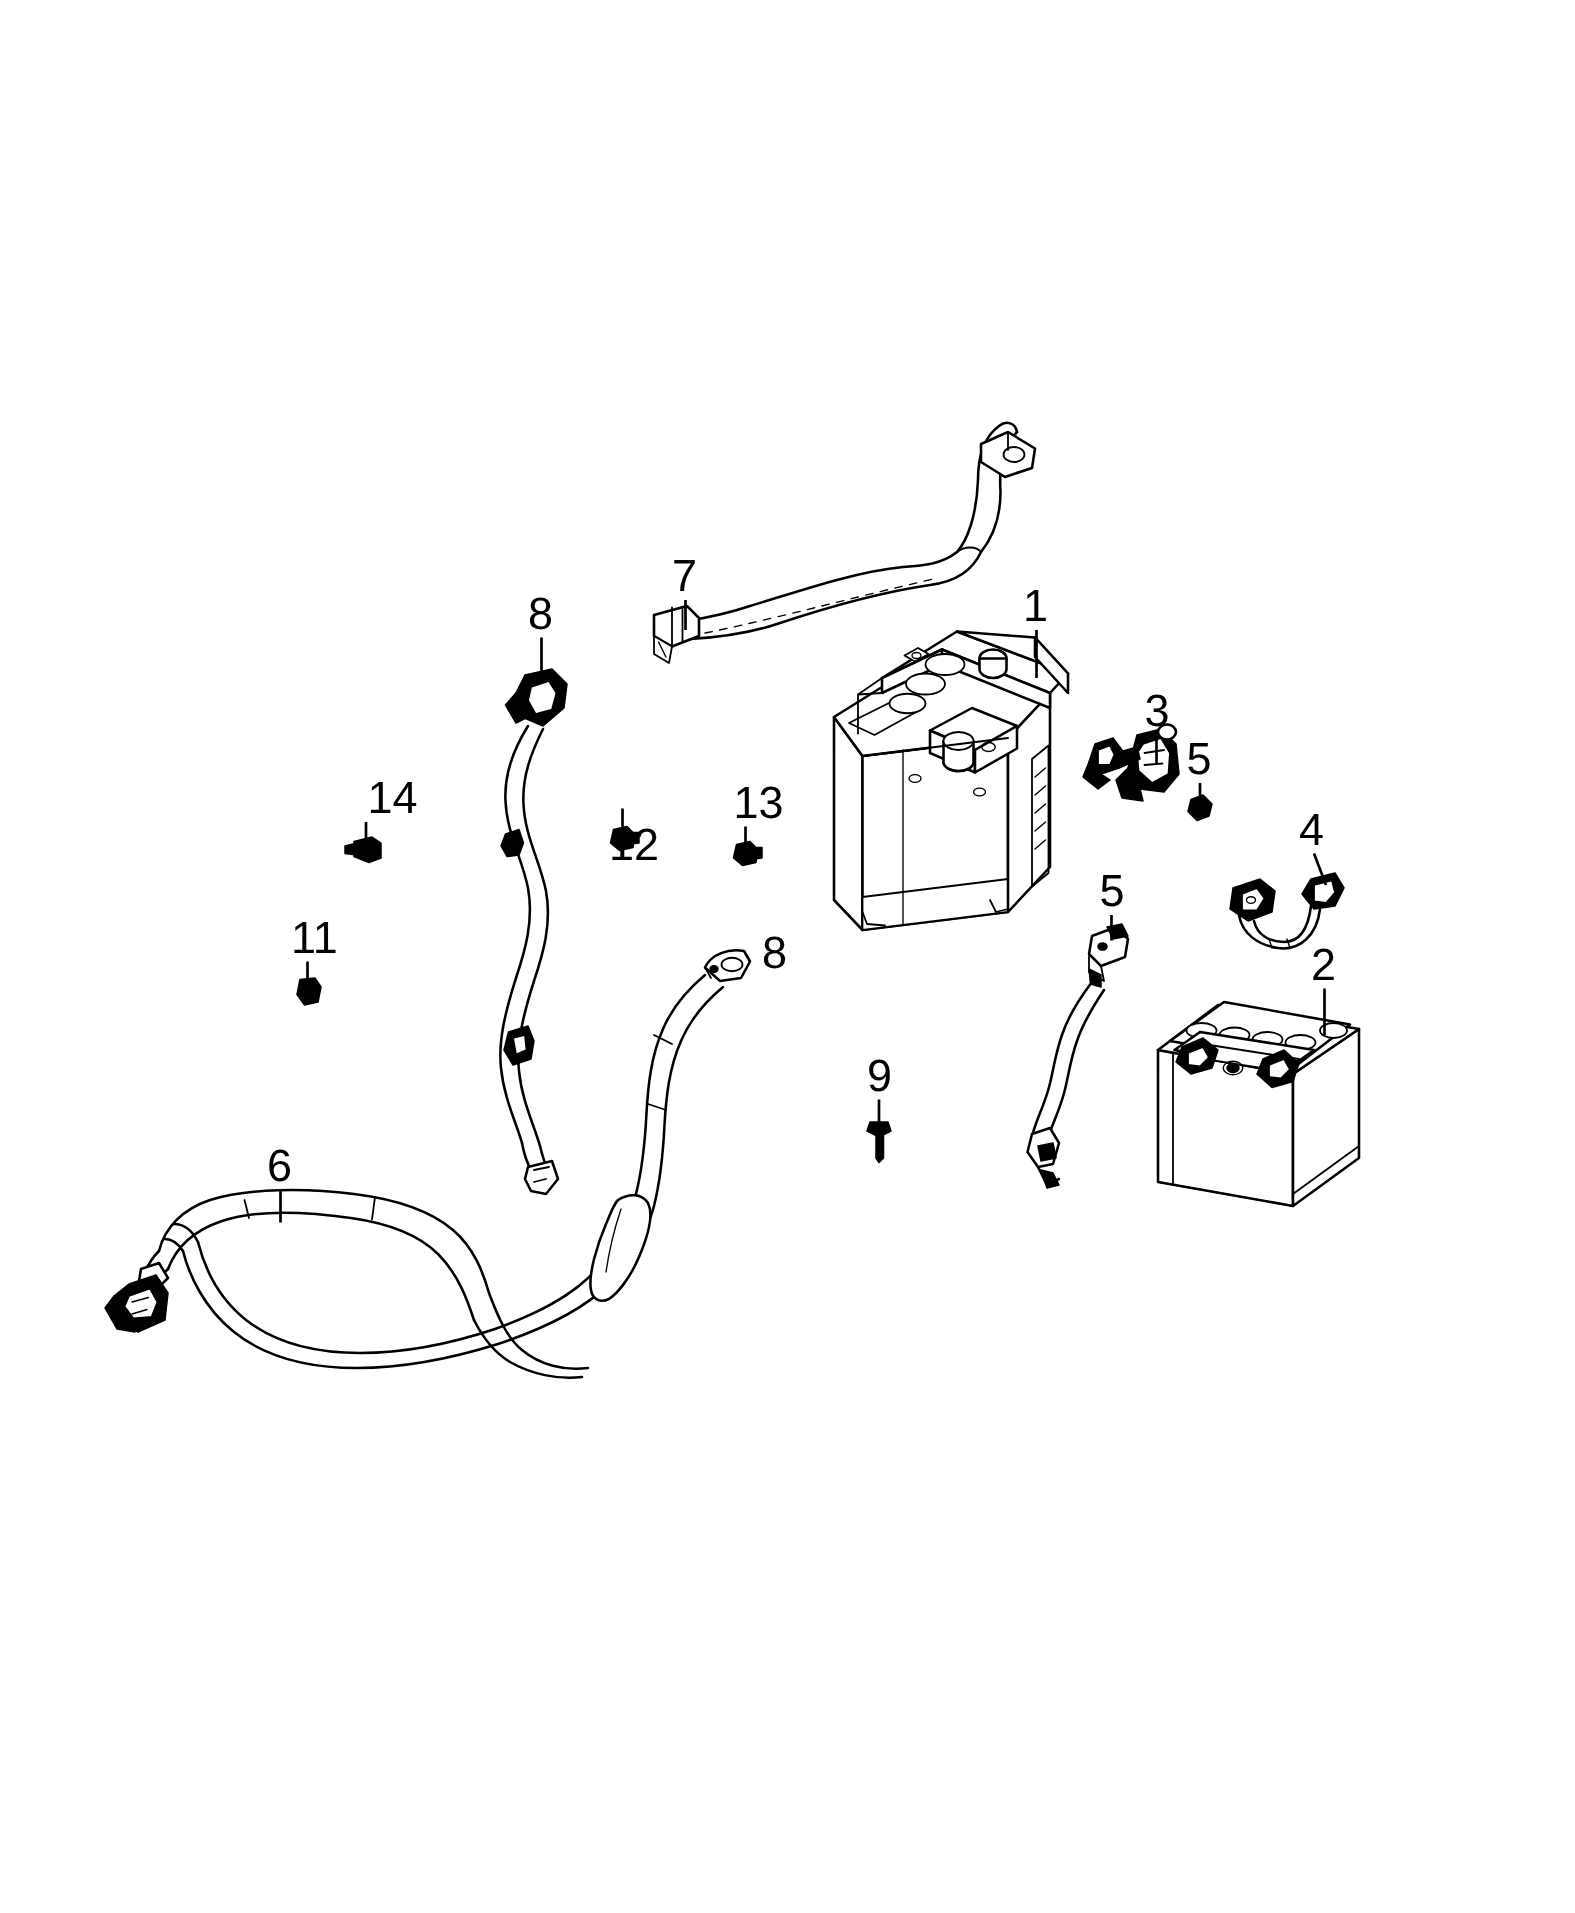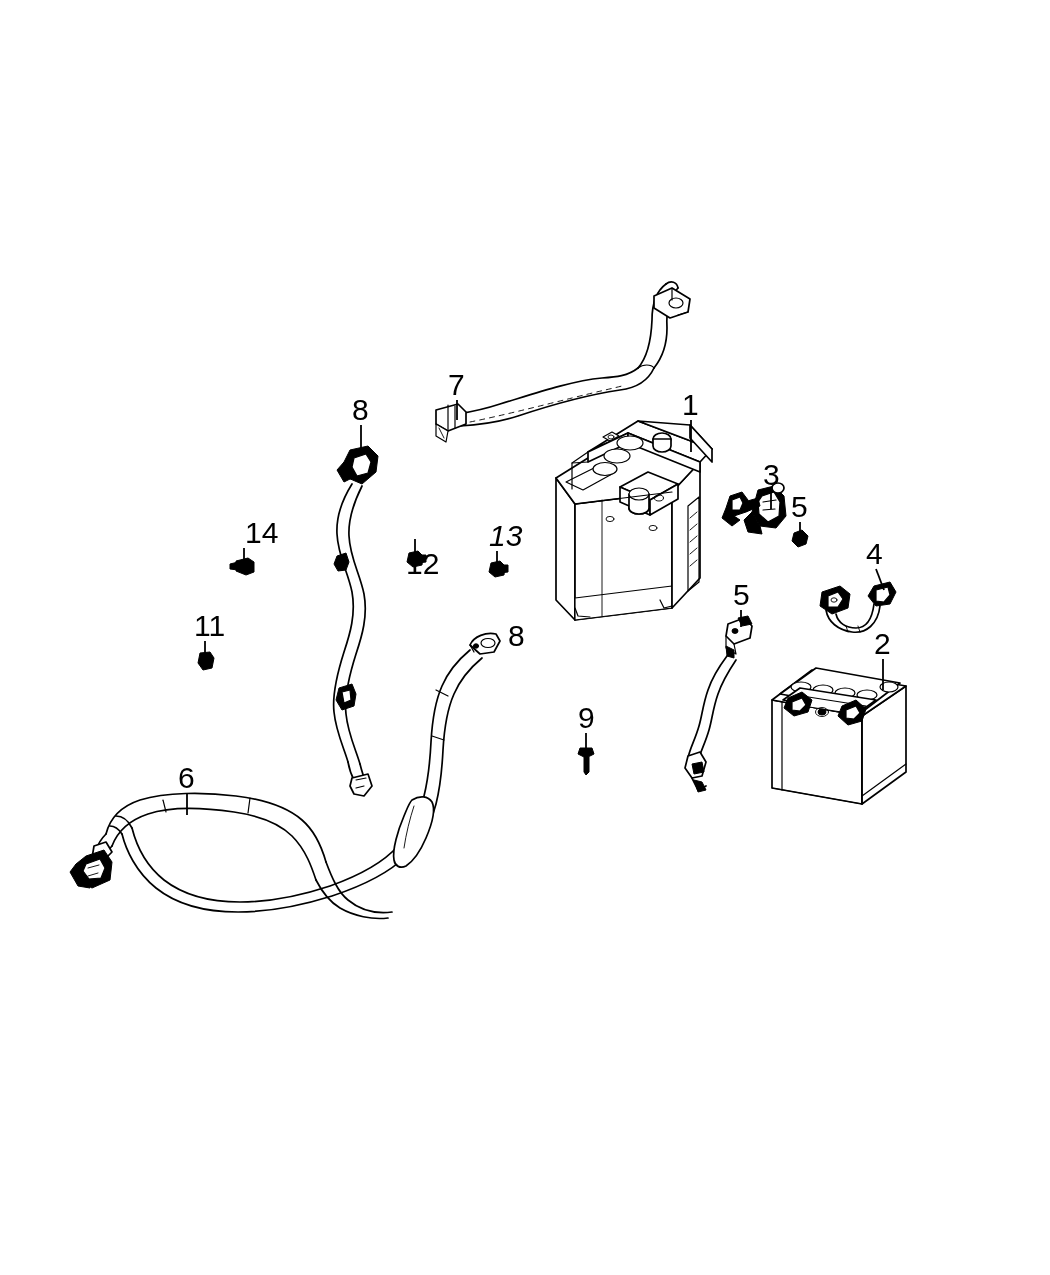--- a/index.html
+++ b/index.html
@@ -348,17 +348,17 @@
   <div class="callout-label" style="left:763px; top:460px;">3</div>
   <div class="callout-label" style="left:866px; top:539px;">4</div>
   <div class="callout-label" style="left:733px; top:580px;">5</div>
   <div class="callout-label" style="left:178px; top:763px;">6</div>
   <div class="callout-label" style="left:448px; top:370px;">7</div>
   <div class="callout-label" style="left:352px; top:395px;">8</div>
   <div class="callout-label" style="left:578px; top:703px;">9</div>
   <div class="callout-label" style="left:508px; top:621px;">8</div>
   <div class="callout-label" style="left:791px; top:492px;">5</div>
   <div class="callout-label" style="left:406px; top:509px;margin-top:40px;">12</div>
-  <div class="callout-label" style="left:489px; top:521px;font-style:italic;">13</div>
+  <div class="callout-label" style="left:489px; top:521px;">13</div>
   <div class="callout-label" style="left:233px; top:518px;margin-left:12px;">14</div>
   <div class="callout-label" style="left:194px; top:611px;">11</div>
 
 </div>
 
 </body></html>

